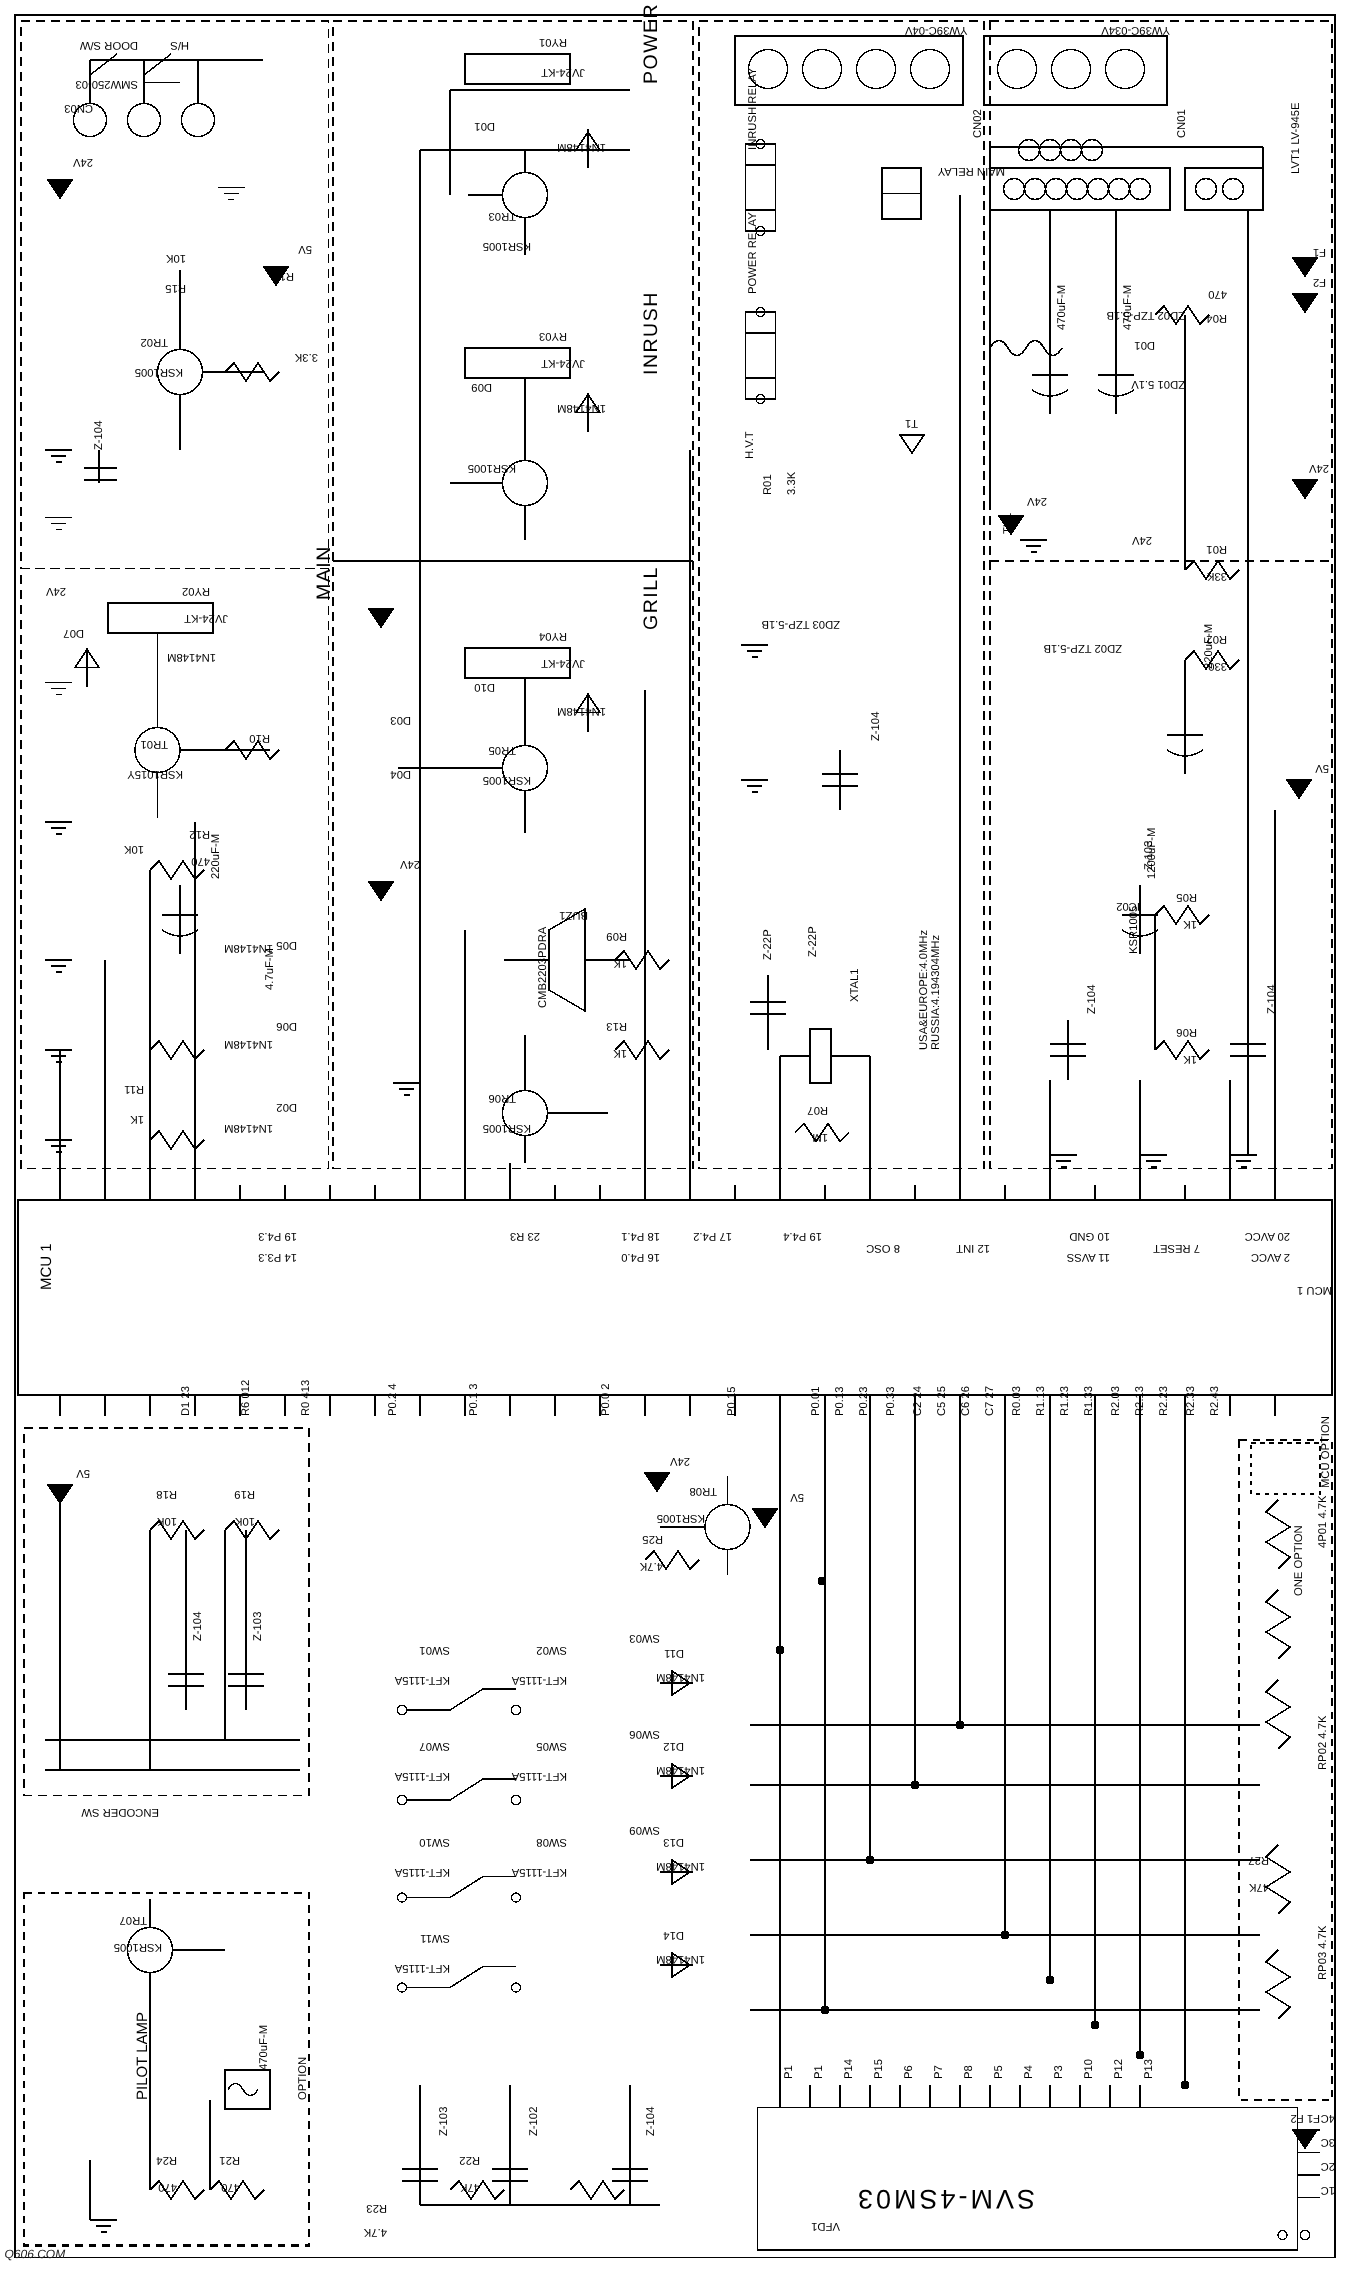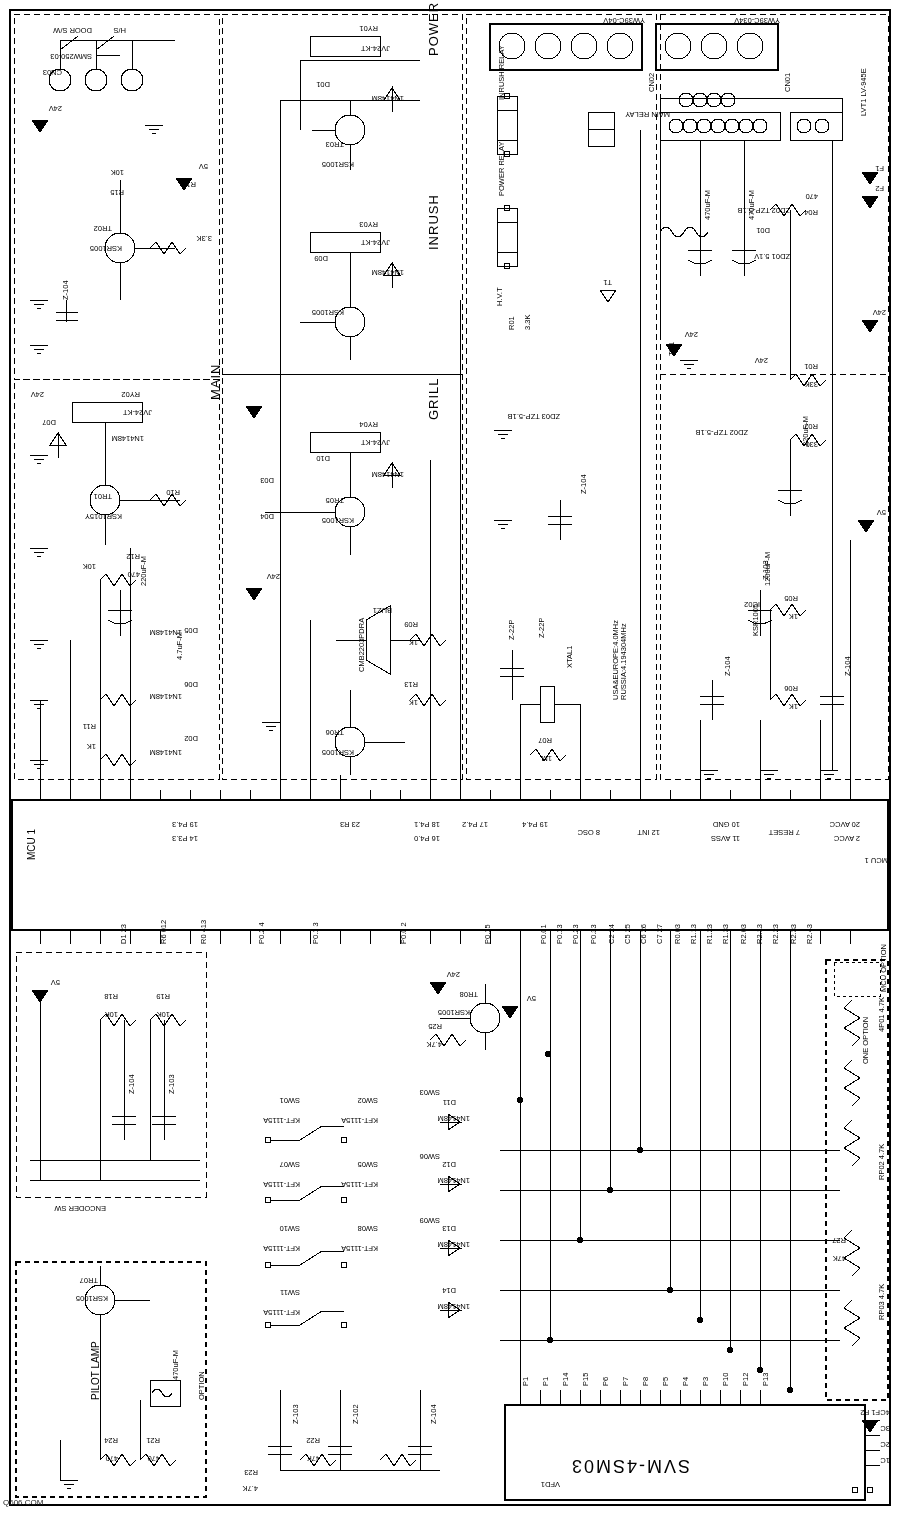--- a/index.html
+++ b/index.html
@@ -7,21 +7,21 @@
        font-family:"Liberation Sans",sans-serif;color:#000;}
   #sheet{position:absolute;left:0;top:0;width:900px;height:1515px;}
   svg{position:absolute;left:0;top:0;}
   .lbl{position:absolute;font-size:7.5px;line-height:8px;white-space:nowrap;
        transform-origin:0 0;}
   
   .r180{transform:rotate(180deg);}
   .r90{transform:rotate(-90deg);}
   .big{font-size:13px;letter-spacing:1px;}
   .mid{font-size:10px;}
-  .wm{position:absolute;left:3px;top:1498px;font-size:8px;color:#222;}
+  .wm{position:absolute;left:3px;top:1498px;font-size:8px;color:#222;font-style:italic;}
 </style>
 </head>
 <body>
 
 <div id="sheet">
 
 <svg width="900" height="1515">
   <g fill="none" stroke="#000" stroke-width="1" shape-rendering="crispEdges">
 
   <rect x="10" y="10" width="880" height="1495" stroke="#000" stroke-width="1.2"></rect>

